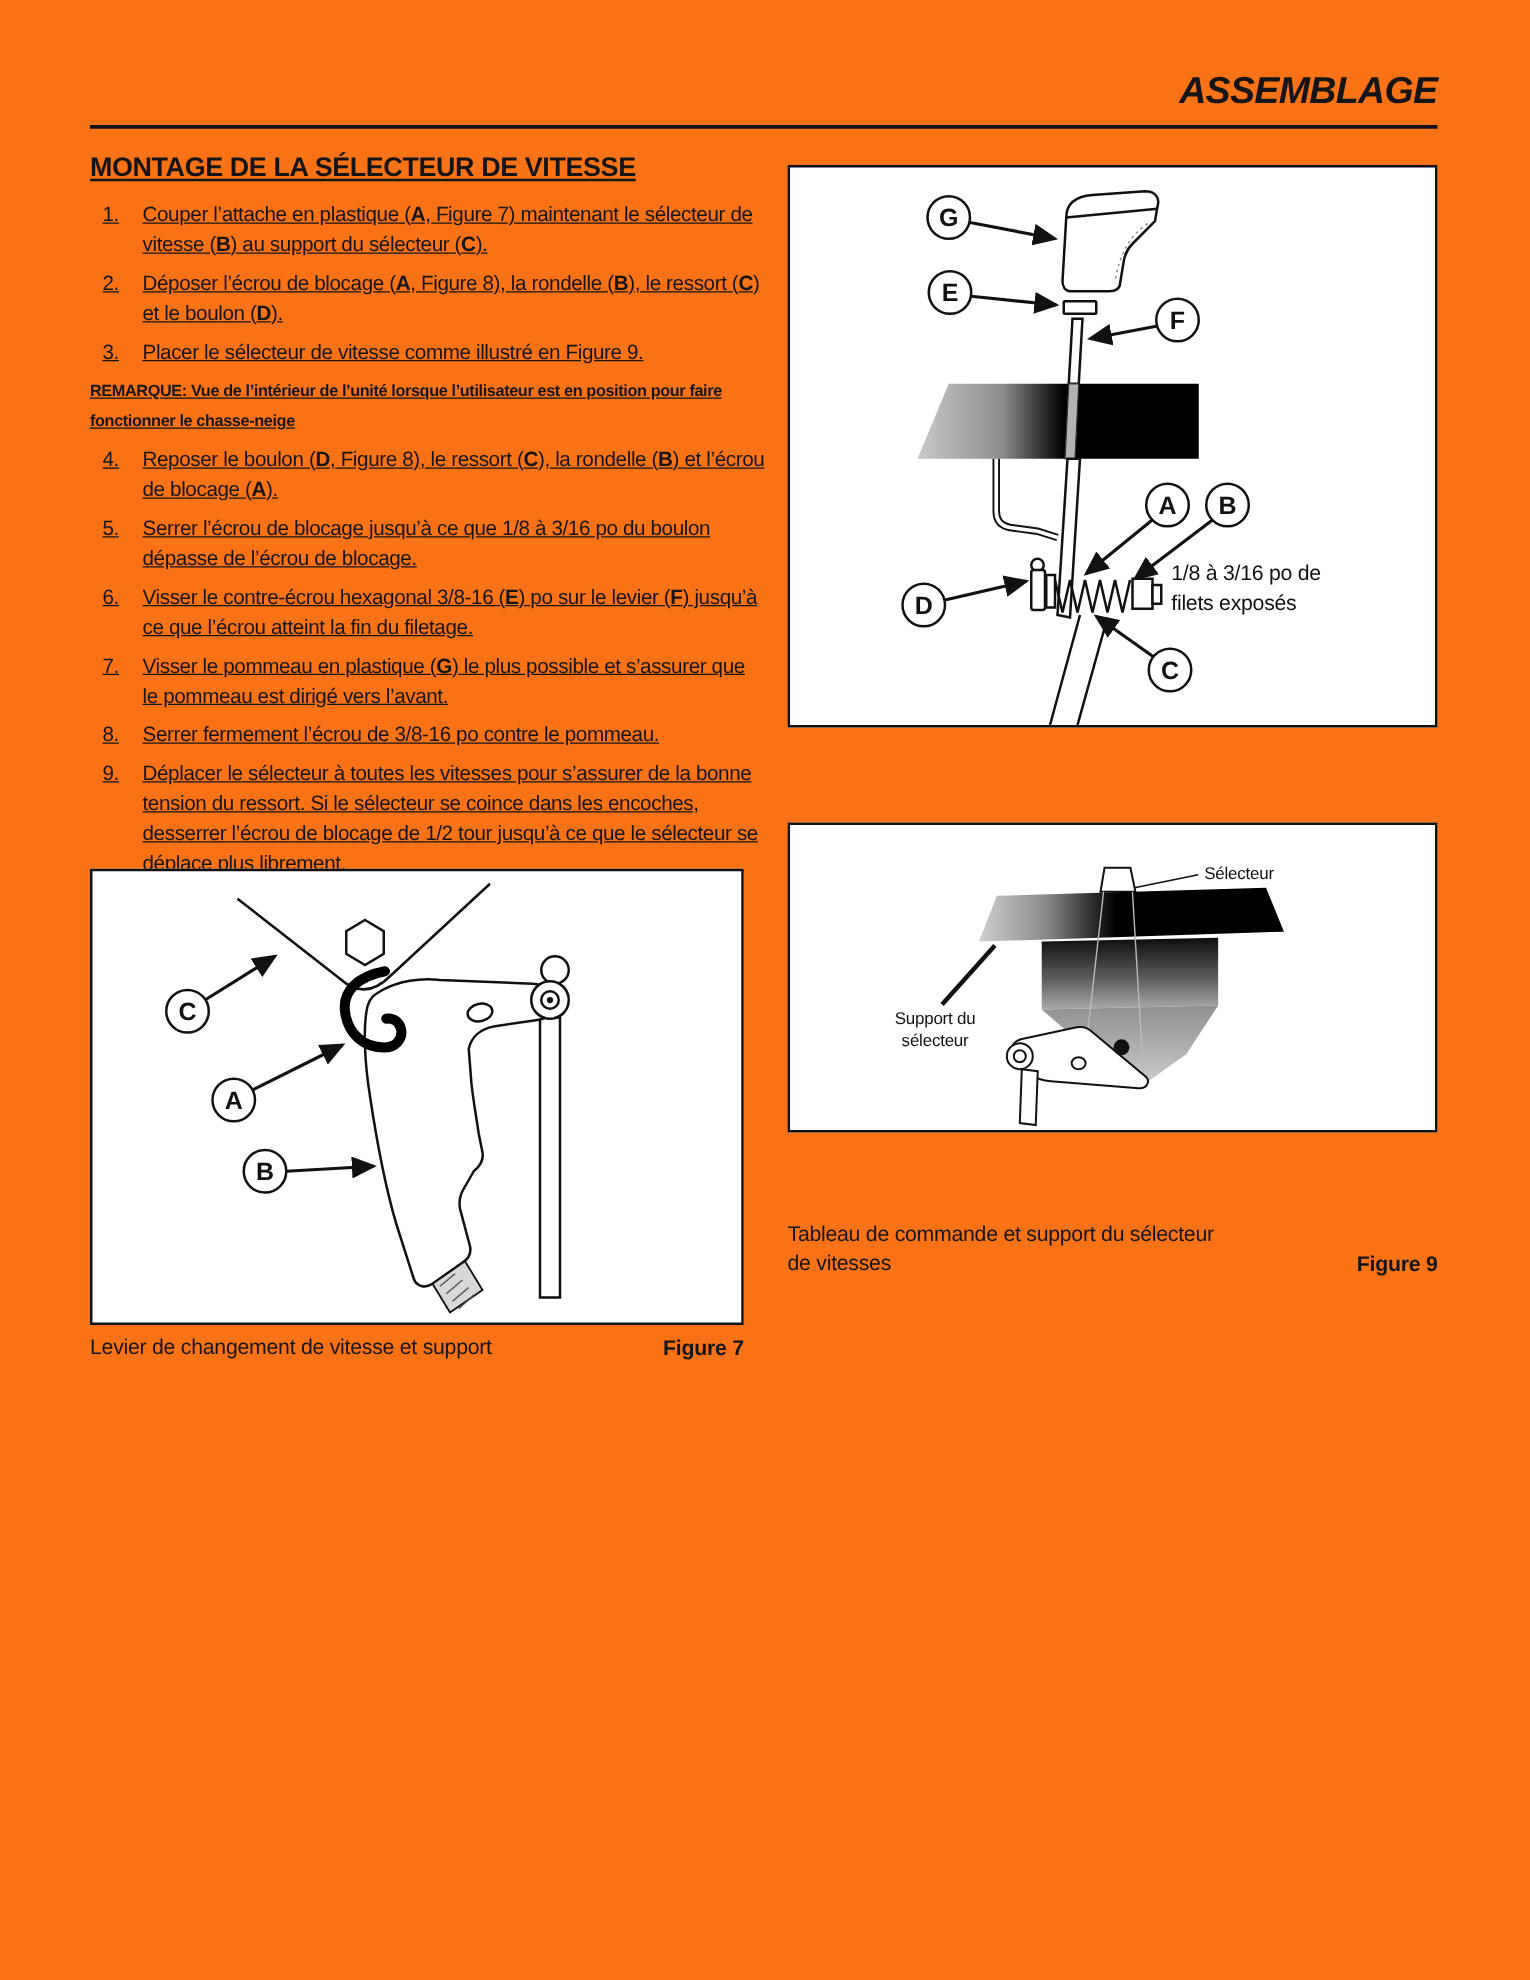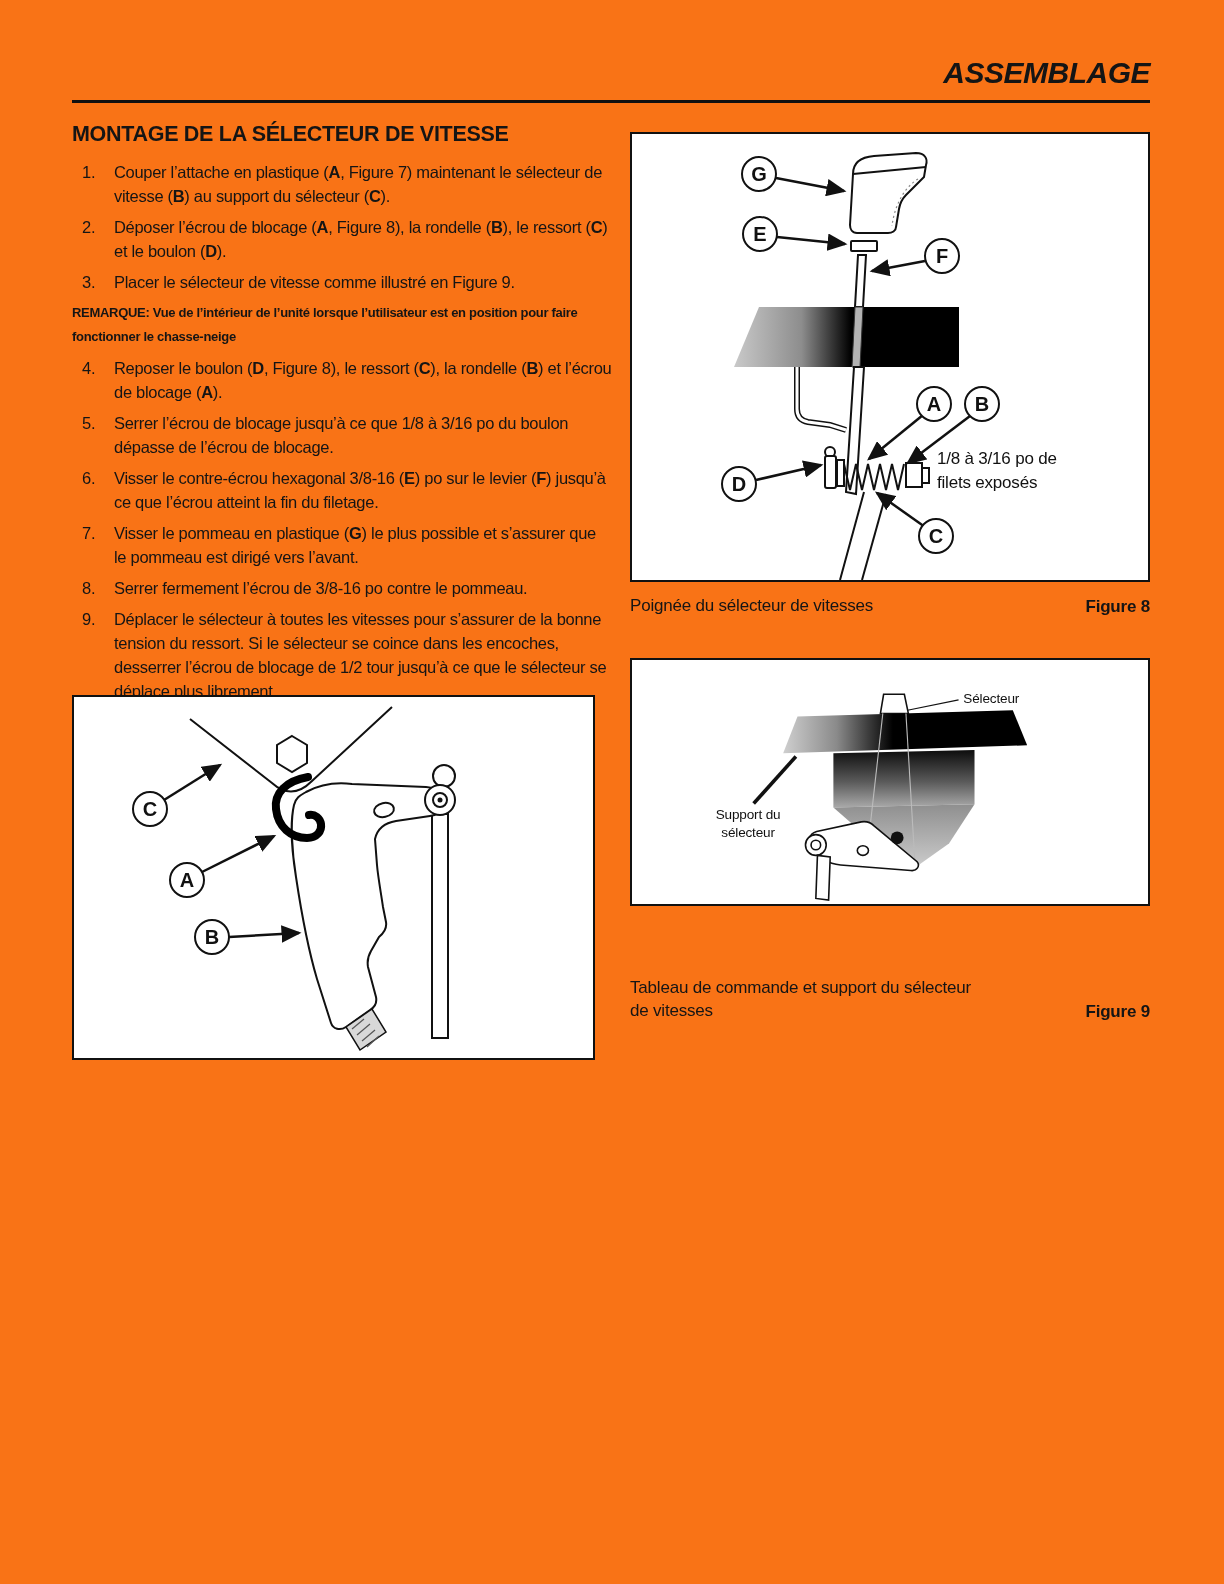--- a/index.html
+++ b/index.html
@@ -13,21 +13,21 @@
     overflow:hidden;
   }
   .header-title{
     position:absolute;top:56px;right:74px;
     font-size:30px;font-weight:bold;font-style:italic;
     letter-spacing:-0.5px;
   }
   .header-rule{
     position:absolute;left:72px;right:74px;top:100px;height:3px;background:#111;
   }
-  .col-left{position:absolute;left:72px;top:122px;width:540px;}
+  .col-left{position:absolute;left:72px;top:122px;width:540px;text-decoration:underline;}
   .section-title{
     font-size:21.5px;font-weight:bold;letter-spacing:-0.3px;margin:0 0 13px 0;
   }
   .steps{margin:0;}
   .step{
     display:flex;margin-bottom:7px;
     font-size:16.5px;line-height:24px;letter-spacing:-0.3px;
     padding-left:10px;
   }
   .step-num{width:24px;flex:0 0 24px;text-align:left;}
@@ -202,24 +202,20 @@
         <text class="callout-letter" x="107" y="357">D</text>
       </g>
       <g>
         <circle class="outline" cx="304" cy="402" r="17" stroke-width="2.5"></circle>
         <text class="callout-letter" x="304" y="409">C</text>
       </g>
 
       <text class="fig-annot" x="305" y="330">1/8 à 3/16 po de</text>
       <text class="fig-annot" x="305" y="354">filets exposés</text>
     </svg>
-  </div>
-  <div class="figure-caption" id="fig8-caption">
-    <span class="caption-text">Poignée du sélecteur de vitesses</span>
-    <span class="caption-label">Figure 8</span>
   </div>
 
   <div class="figure-box" id="fig9-box">
     <svg viewBox="0 0 516 306">
       <defs>
         <linearGradient id="g9top" x1="0" y1="0" x2="1" y2="0">
           <stop offset="0" stop-color="#cfcfcf"></stop>
           <stop offset="0.22" stop-color="#8a8a8a"></stop>
           <stop offset="0.45" stop-color="#000"></stop>
           <stop offset="1" stop-color="#000"></stop>
@@ -313,14 +309,18 @@
       <g>
         <circle class="outline" cx="113" cy="183" r="17" stroke-width="2.5"></circle>
         <text class="callout-letter" x="113" y="190">A</text>
       </g>
       <g>
         <circle class="outline" cx="138" cy="240" r="17" stroke-width="2.5"></circle>
         <text class="callout-letter" x="138" y="247">B</text>
       </g>
     </svg>
   </div>
+  <div class="figure-caption" id="fig7-caption">
+    <span class="caption-text">Levier de changement de vitesse et support</span>
+    <span class="caption-label">Figure 7</span>
+  </div>
 
 </div>
 
 </body></html>

